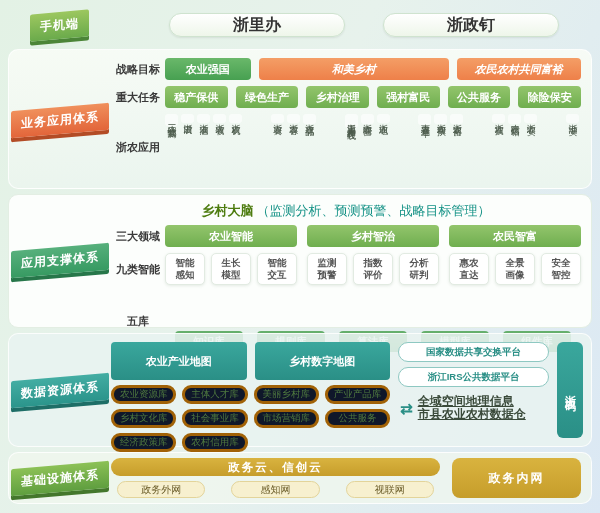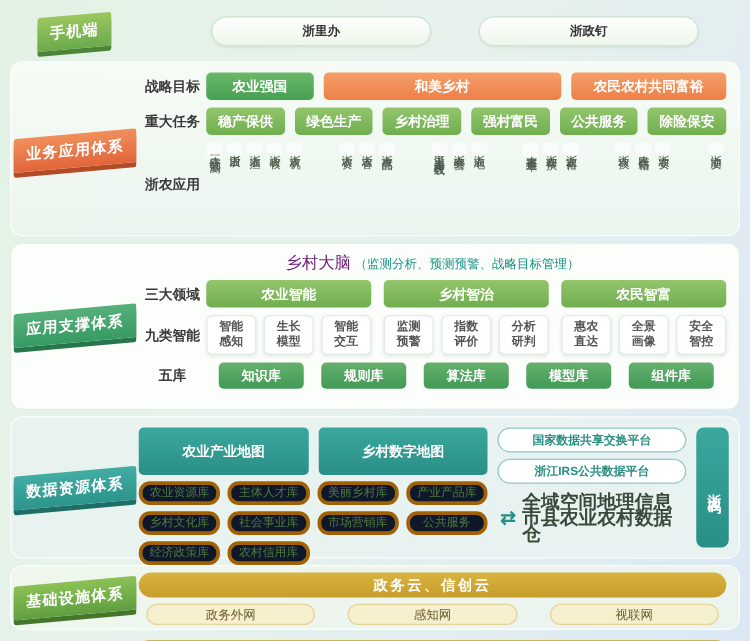--- a/index.html
+++ b/index.html
@@ -22,89 +22,89 @@
   .t-cyan  {background:linear-gradient(180deg,#43ada3,#2b948b);box-shadow:0 4px 0 #1e6e67;}
   .t-green2{background:linear-gradient(180deg,#8cc156,#5f9e3f);box-shadow:0 4px 0 #44772c;}
 
   
   .mobile{height:38px;}
   .mobile-apps{flex:1;display:flex;align-items:center;justify-content:space-around;padding:0 14px 0 40px;}
   .app-pill{
     width:41%;height:24px;border-radius:12px;
     background:linear-gradient(180deg,#ffffff,#eef6ea);border:1px solid #cfe3cf;
     display:flex;align-items:center;justify-content:center;
-    font-size:10px;font-weight:bold;color:#333;box-shadow:0 1px 2px rgba(0,0,0,.08);
+    font-size:16px;font-weight:bold;color:#333;box-shadow:0 1px 2px rgba(0,0,0,.08);
   }
 
   
   .panel{border-radius:10px;border:1px solid rgba(255,255,255,.8);}
   .content{flex:1;display:flex;flex-direction:column;}
 
   
   .business{height:140px;background:linear-gradient(180deg,rgba(248,252,246,.92),rgba(235,245,238,.92));padding:8px 10px 6px 0;}
   .brow{display:flex;align-items:center;margin-bottom:6px;}
   .rlabel{flex:0 0 54px;text-align:center;font-size:11px;font-weight:bold;color:#3a3a3a;}
   .pills{flex:1;display:flex;gap:8px;}
   .pill{height:22px;border-radius:4px;display:flex;align-items:center;justify-content:center;
         font-size:11px;font-weight:bold;color:#fff;padding:0 4px;white-space:nowrap;}
   .p-green {background:linear-gradient(180deg,#6ab86a,#47a051);font-family:Liberation Serif, serif;}
-  .p-orange{background:linear-gradient(180deg,#f49e66,#ee8049);}
+  .p-orange{background:linear-gradient(180deg,#f49e66,#ee8049);font-style:italic;}
   .p-green2{background:linear-gradient(180deg,#93c56c,#6fae4f);flex:1;}
   .strat .w1{flex:1;}
   .strat .w2{flex:2.35;}
   .strat .w3{flex:1.5;}
   .apps-row{align-items:flex-start;margin-bottom:11px;}
   .apps-row .rlabel{margin-top:26px;}
   .appgroups{flex:1;display:flex;justify-content:space-between;gap:4px;padding-right:2px;}
   .appgroup{display:flex;gap:3px;align-items:flex-start;}
   .vapp{
     writing-mode:vertical-rl;max-height:72px;font-size:9px;line-height:11px;letter-spacing:1px;
     color:#4c5b4c;background:rgba(255,255,255,.6);border-radius:3px;padding:3px 1px;
   }
 
   
   .support{height:134px;background:#fcfefc;border:1px solid #e3eee3;padding:6px 10px 8px 0;}
   .brain{text-align:center;margin-bottom:5px;}
-  .brain-t{font-size:13px;font-weight:normal;color:#701a75;margin-right:3px;}
-  .brain-n{font-size:10px;color:#159286;}
+  .brain-t{font-size:13px;font-weight:bold;color:#4d7c0f;margin-right:3px;}
+  .brain-n{font-size:13px;color:#159286;}
   .srow{display:flex;align-items:center;margin-bottom:6px;}
   .srow:last-child{margin-bottom:0;}
   .domain-pills{gap:10px;}
   .domain-pills .pill{flex:1;}
   .cardrow{flex:1;display:flex;gap:10px;}
   .cardgroup{flex:1;display:flex;gap:6px;}
   .icard{flex:1;background:#fff;border:1px solid #e2ebe2;border-radius:5px;height:32px;
          box-shadow:0 1px 3px rgba(120,150,120,.18);display:flex;align-items:center;justify-content:center;}
   .icard span{display:block;width:2.4em;font-size:9.5px;line-height:12px;color:#555;text-align:center;font-weight:bold;}
-  .lib-pills{gap:14px;padding:0 10px;}
+  .lib-pills{gap:14px;padding:0 10px;margin-top:40px;}
   .lib-pills .pill{flex:1;height:21px;font-size:10.5px;background:linear-gradient(180deg,#67b06d,#3f9a55);}
 
   
   .data{height:114px;background:rgba(232,243,240,.88);padding:8px 8px 8px 0;}
   .data-content{flex-direction:row;gap:8px;}
   .data-left{flex:1.85;display:flex;flex-direction:column;gap:5px;}
   .map-row{display:flex;gap:8px;}
   .map-btn{flex:1;height:38px;background:linear-gradient(180deg,#3aa79d,#2a8f86);border-radius:4px;
            color:#fff;font-weight:bold;font-size:11px;display:flex;align-items:center;justify-content:center;}
   .lib-grid{display:grid;grid-template-columns:repeat(4,1fr);gap:5px 6px;}
   .lib-cell{height:19px;background:#0f172a;border:3px solid #a16207;border-radius:9px;
             color:#4f7a3f;font-size:9.5px;display:flex;align-items:center;justify-content:center;white-space:nowrap;}
   .data-right{flex:1;display:flex;flex-direction:column;gap:5px;}
   .plat{height:20px;background:#fff;border:1px solid #8ec8c2;border-radius:10px;color:#2a8f86;
         font-size:9.5px;font-weight:bold;display:flex;align-items:center;justify-content:center;white-space:nowrap;}
   .geo{display:flex;align-items:center;gap:5px;margin-top:3px;padding-left:2px;}
   .geo-arrow{color:#2a8f86;font-size:15px;font-weight:bold;line-height:1;}
-  .geo-text{font-size:15px;color:#3a4a3a;line-height:13px;font-weight:bold;}
+  .geo-text{font-size:12px;color:#3a4a3a;line-height:13px;font-weight:bold;text-decoration:underline;}
   .code-vert{flex:0 0 26px;background:linear-gradient(180deg,#3aa79d,#2a8f86);border-radius:6px;color:#fff;
              writing-mode:vertical-rl;display:flex;align-items:center;justify-content:center;
              font-size:11px;font-weight:bold;letter-spacing:3px;}
 
   
   .infra{height:52px;background:rgba(240,247,238,.75);padding:5px 10px 5px 0;}
-  .infra-content{flex-direction:column;gap:12px;align-items:stretch;}
+  .infra-content{flex-direction:row;gap:12px;align-items:stretch;}
   .infra-left{flex:2.55;display:flex;flex-direction:column;gap:5px;}
   .cloud-bar{height:20px;background:linear-gradient(180deg,#d9b33f,#c69d2b);border-radius:10px;color:#fff;
              font-weight:bold;font-size:11.5px;letter-spacing:2px;display:flex;align-items:center;justify-content:center;}
   .net-row{display:flex;gap:26px;padding:0 6px;}
   .net-pill{flex:1;height:17px;background:#f7f0cf;border:1px solid #e3d49a;border-radius:9px;
             color:#6b5d2a;font-size:10px;display:flex;align-items:center;justify-content:center;}
   .intranet{flex:1;background:linear-gradient(180deg,#d9b33f,#c69d2b);border-radius:8px;color:#fff;
             font-weight:bold;font-size:12px;letter-spacing:2px;display:flex;align-items:center;justify-content:center;}
 </style>
 </head>

